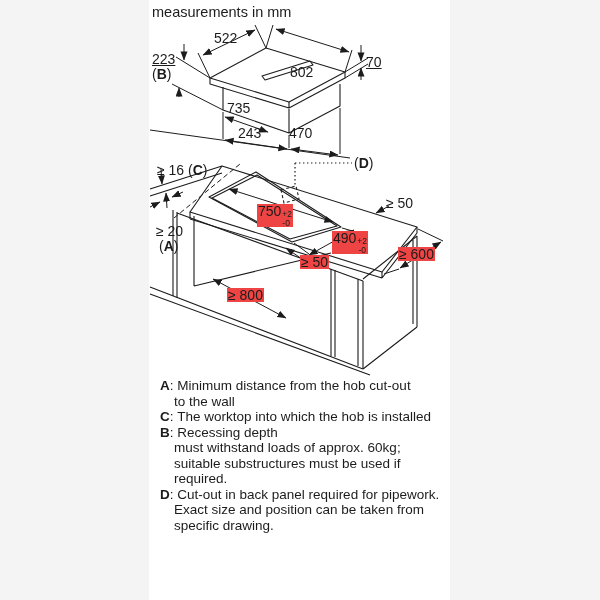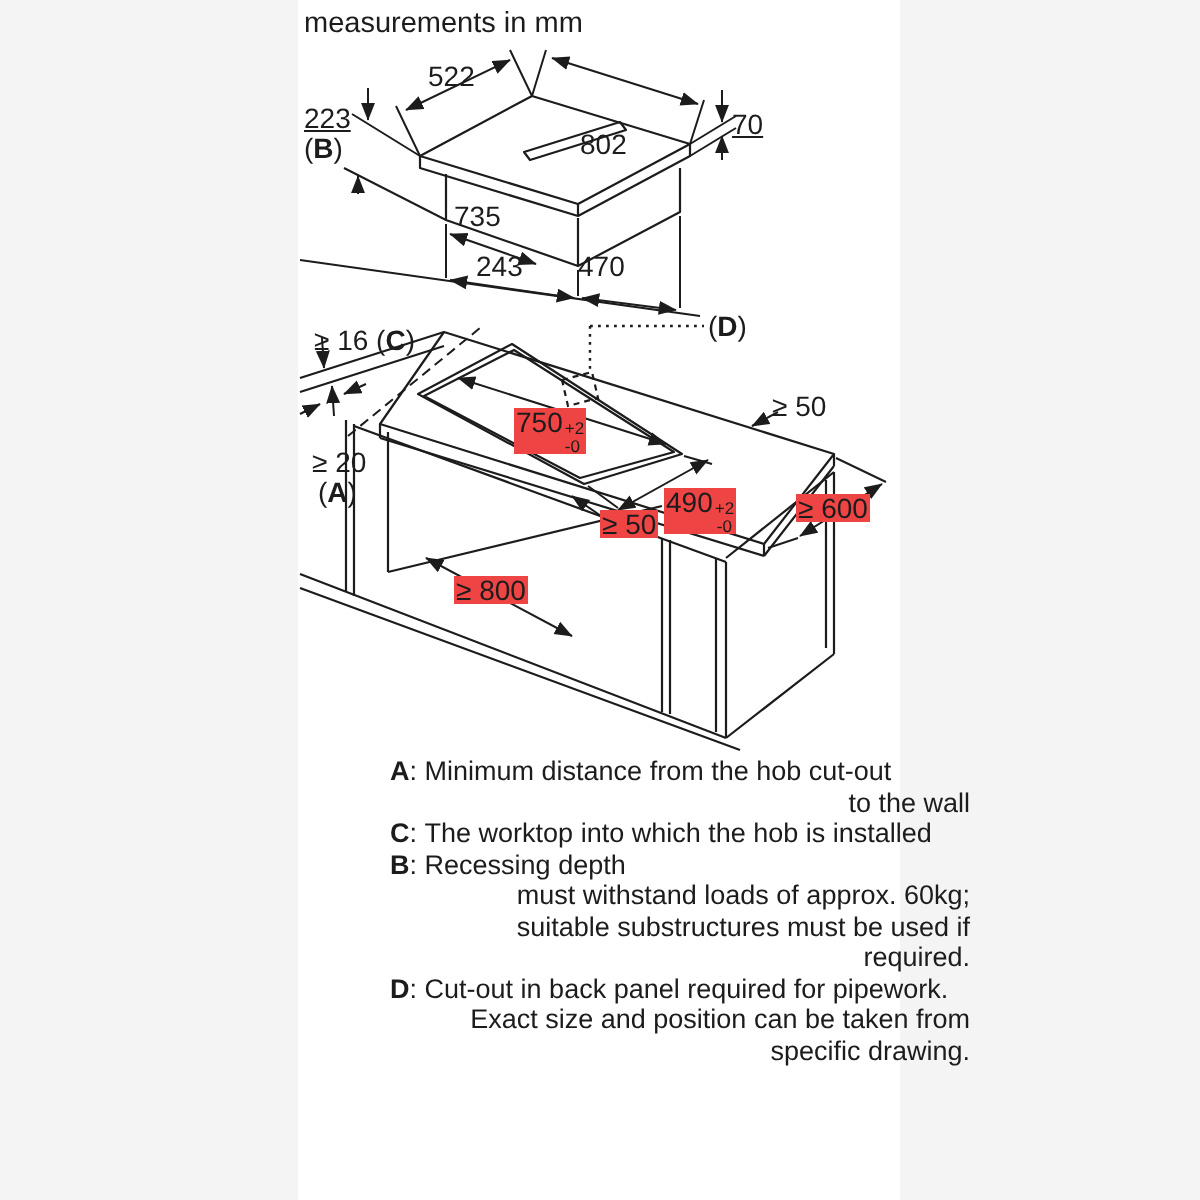--- a/index.html
+++ b/index.html
@@ -5,22 +5,22 @@
   html,body{margin:0;padding:0;}
   body{width:600px;height:600px;background:#f4f4f4;font-family:"Liberation Sans",sans-serif;color:#1c1c1c;}
   #stage{position:absolute;left:0;top:0;width:600px;height:600px;overflow:hidden;}
   #page{position:absolute;left:149px;top:0;width:301px;height:600px;background:#ffffff;}
   #art{position:absolute;left:0;top:0;}
   .lbl{position:absolute;font-size:14px;line-height:14px;white-space:nowrap;}
   .lbl b{font-weight:bold;}
   .wbg{background:#ef4444;padding:0 1px;}
   .tol{display:inline-flex;flex-direction:column;font-size:8.5px;line-height:8.5px;margin-left:1px;vertical-align:-1px;}
   .title{position:absolute;left:152px;top:5px;font-size:14.5px;line-height:15px;}
-  #legend{position:absolute;left:160px;top:378px;width:290px;font-size:13.5px;line-height:15.5px;margin-left:35px;}
-  #legend .cont{padding-left:14px;text-align:right;}
+  #legend{position:absolute;left:160px;top:378px;width:290px;font-size:13.5px;line-height:15.5px;}
+  #legend .cont{padding-left:14px;}
   svg{display:block;}
   svg path, svg line, svg polygon{vector-effect:non-scaling-stroke;}
   .obj{fill:none;stroke:#1c1c1c;stroke-width:1.1;stroke-linejoin:round;}
   .objw{fill:#ffffff;stroke:#1c1c1c;stroke-width:1.1;stroke-linejoin:round;}
   .dim{fill:none;stroke:#1c1c1c;stroke-width:1;}
   .dsh{fill:none;stroke:#1c1c1c;stroke-width:1;stroke-dasharray:5 3;}
   .dot{fill:none;stroke:#1c1c1c;stroke-width:1.2;stroke-dasharray:1.4 2.6;}
   .dr{fill:none;stroke:#1c1c1c;stroke-width:1.1;stroke-dasharray:3 2.5;}
 </style>
 </head>
@@ -120,21 +120,21 @@
   <div class="lbl" style="left:227px;top:101px;">735</div>
   <div class="lbl" style="left:238px;top:126px;">243</div>
   <div class="lbl" style="left:289px;top:126px;">470</div>
 
   <div class="lbl" style="left:157px;top:163px;"><span>≥ 16</span>&nbsp;<span>(</span><b>C</b><span>)</span></div>
   <div class="lbl" style="left:354px;top:156px;"><span>(</span><b>D</b><span>)</span></div>
   <div class="lbl wbg" style="left:257px;top:204px;"><span>750</span><span class="tol">
         <span>+2</span>
         <span>-0</span>
       </span></div>
-  <div class="lbl wbg" style="left:332px;top:244px;text-align:center;"><span>490</span><span class="tol">
+  <div class="lbl wbg" style="left:332px;top:231px;text-align:center;"><span>490</span><span class="tol">
         <span>+2</span>
         <span>-0</span>
       </span></div>
   <div class="lbl" style="left:386px;top:196px;">≥ 50</div>
   <div class="lbl wbg" style="left:398px;top:247px;">≥ 600</div>
   <div class="lbl wbg" style="left:300px;top:255px;">≥ 50</div>
   <div class="lbl wbg" style="left:227px;top:288px;">≥ 800</div>
   <div class="lbl" style="left:156px;top:224px;">≥ 20</div>
   <div class="lbl" style="left:159px;top:239px;"><span>(</span><b>A</b><span>)</span></div>
 

